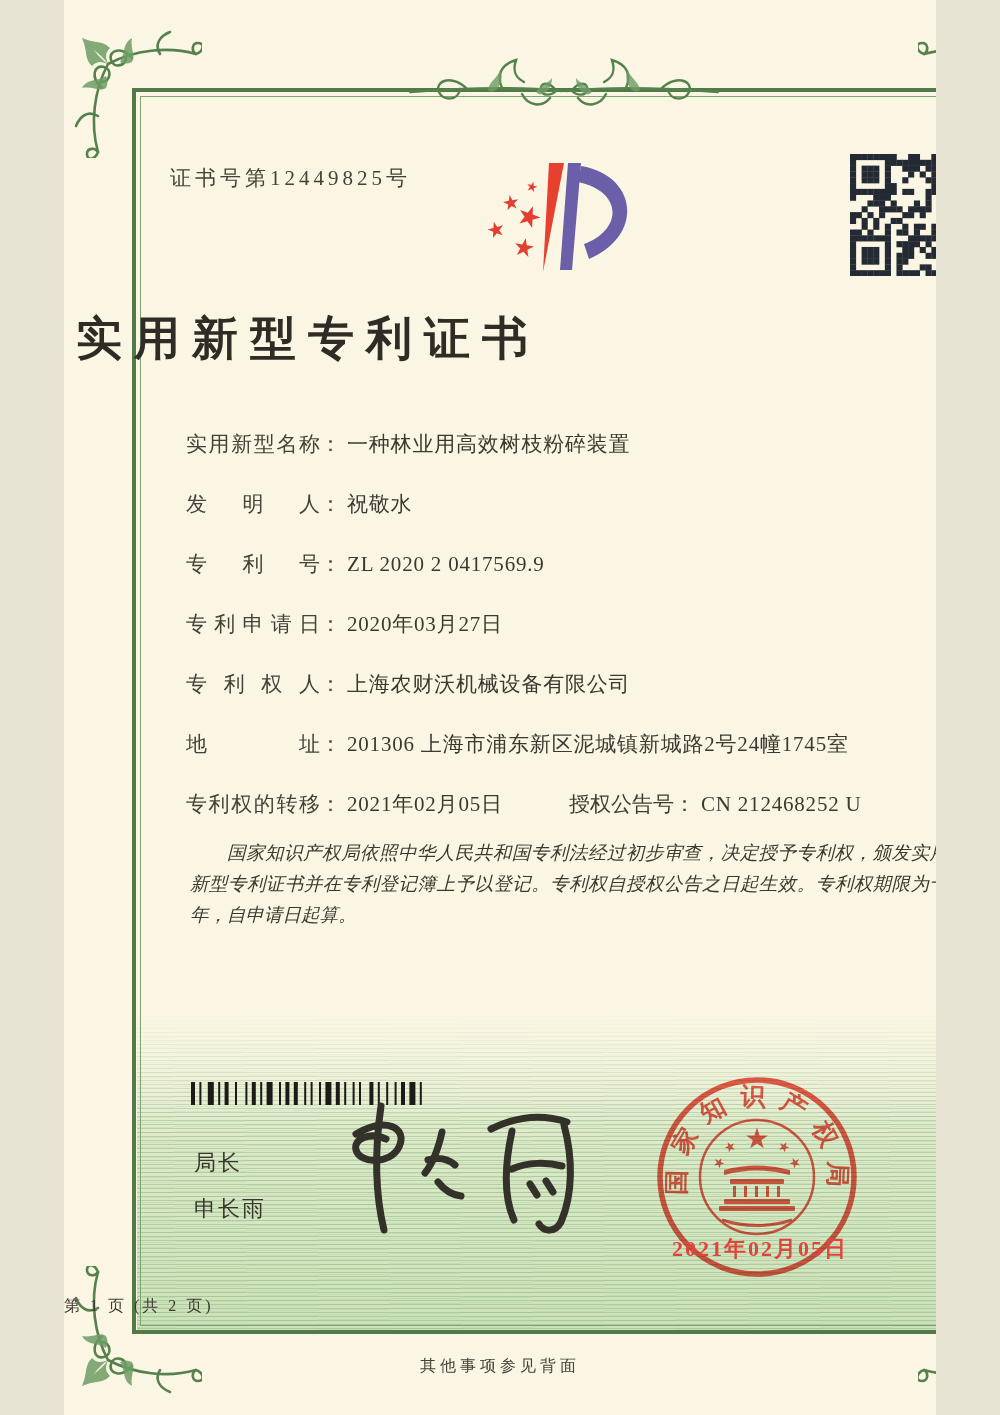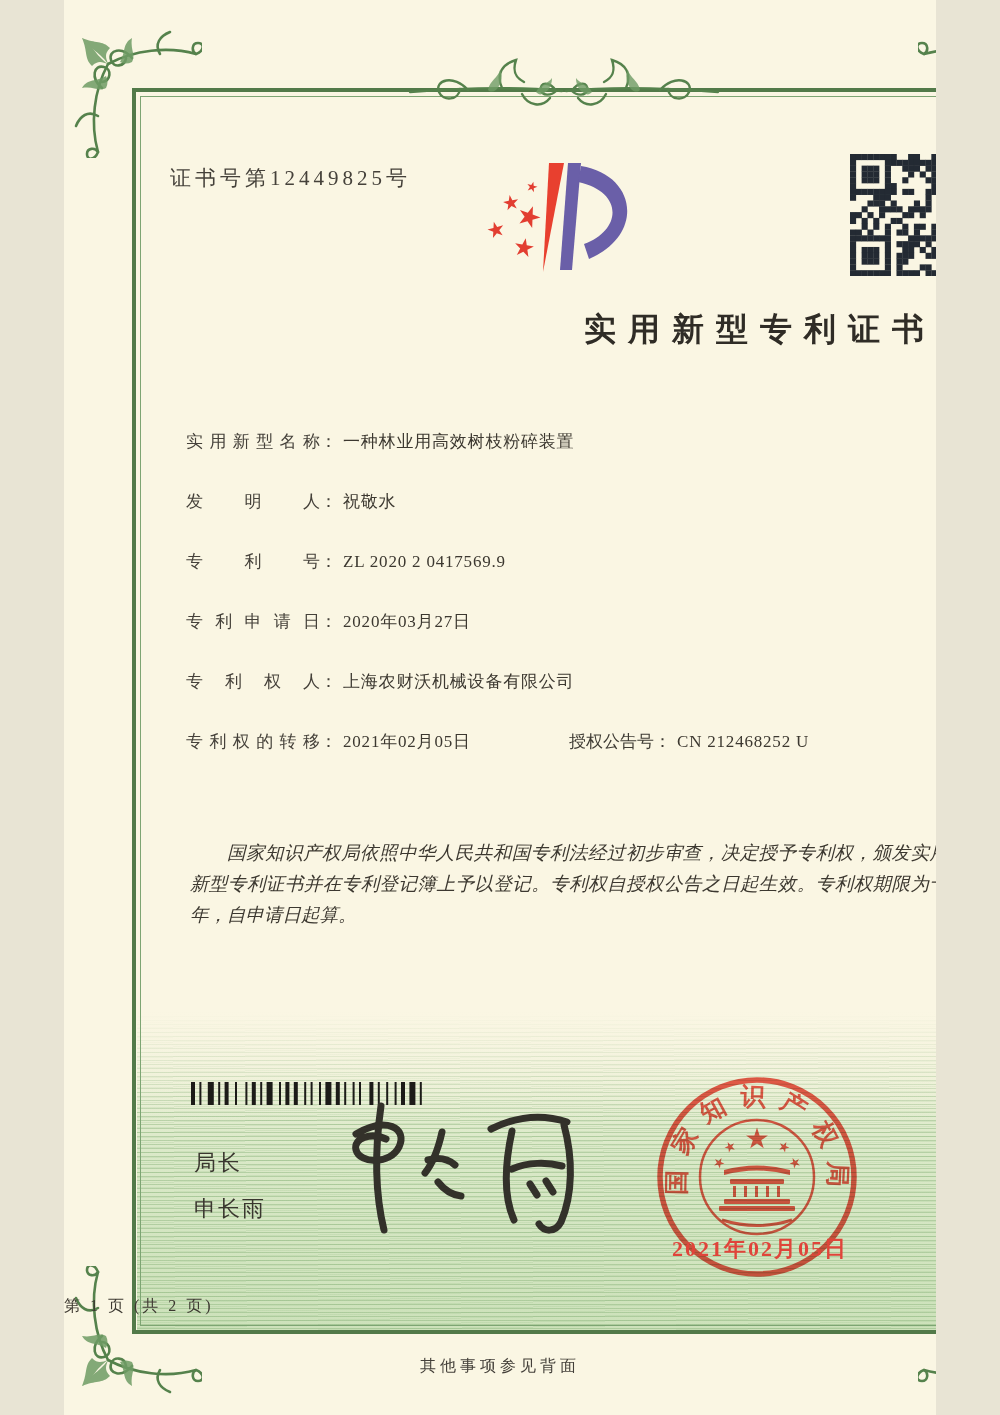--- a/index.html
+++ b/index.html
@@ -30,24 +30,24 @@
   .orn-bl{left:8px;top:1266px;transform:scaleY(-1);}
   .orn-br{left:854px;top:1266px;transform:scale(-1,-1);}
   .orn-tc{left:340px;top:58px;}
   .cert-no{
     position:absolute;left:106px;top:164px;z-index:4;
     font-size:21px;letter-spacing:4px;color:#45413a;
   }
   .logo{position:absolute;left:415px;top:148px;z-index:4;}
   .qr{position:absolute;left:786px;top:154px;z-index:4;}
   .title{
-    position:absolute;left:0;top:308px;width:100%;z-index:4;text-align:right;
-    font-size:32px;font-weight:bold;letter-spacing:12px;color:#2f2c26;text-indent:12px;
-  }
-  .fields{position:absolute;left:122px;top:430px;width:770px;z-index:4;font-size:17px;}
+    position:absolute;left:0;top:308px;width:100%;z-index:4;text-align:left;
+    font-size:46px;font-weight:bold;letter-spacing:12px;color:#2f2c26;text-indent:12px;
+  }
+  .fields{position:absolute;left:122px;top:430px;width:770px;z-index:4;font-size:21px;}
   .frow{position:relative;height:60px;white-space:nowrap;}
   .flabel{
     display:inline-block;width:134px;vertical-align:top;
     text-align:justify;text-align-last:justify;color:#45413a;
   }
   .fcolon{color:#45413a;}
   .fvalue{color:#3c3830;letter-spacing:0.8px;padding-left:6px;}
   .fgroup2{position:absolute;left:383px;top:0;}
   .body-text{
     position:absolute;left:122px;top:838px;width:762px;z-index:4;
@@ -403,20 +403,23 @@
     <div class="frow">
       <span class="flabel">专利号</span><span class="fcolon">：</span><span class="fvalue">ZL 2020 2 0417569.9</span>
     </div>
     <div class="frow">
       <span class="flabel">专利申请日</span><span class="fcolon">：</span><span class="fvalue">2020年03月27日</span>
     </div>
     <div class="frow">
       <span class="flabel">专利权人</span><span class="fcolon">：</span><span class="fvalue">上海农财沃机械设备有限公司</span>
     </div>
     <div class="frow">
+      <span class="flabel">地址</span><span class="fcolon">：</span><span class="fvalue">201306 上海市浦东新区泥城镇新城路2号24幢1745室</span>
+    </div>
+    <div class="frow">
       <span class="flabel">专利权的转移</span><span class="fcolon">：</span><span class="fvalue">2021年02月05日</span>
       <span class="fgroup2">
         <span>授权公告号</span><span>：</span><span class="fvalue">CN 212468252 U</span>
       </span>
     </div>
   </div>
 
   <div class="body-text">
     <p>国家知识产权局依照中华人民共和国专利法经过初步审查，决定授予专利权，颁发实用新型专利证书并在专利登记簿上予以登记。专利权自授权公告之日起生效。专利权期限为十年，自申请日起算。</p>
   </div>

